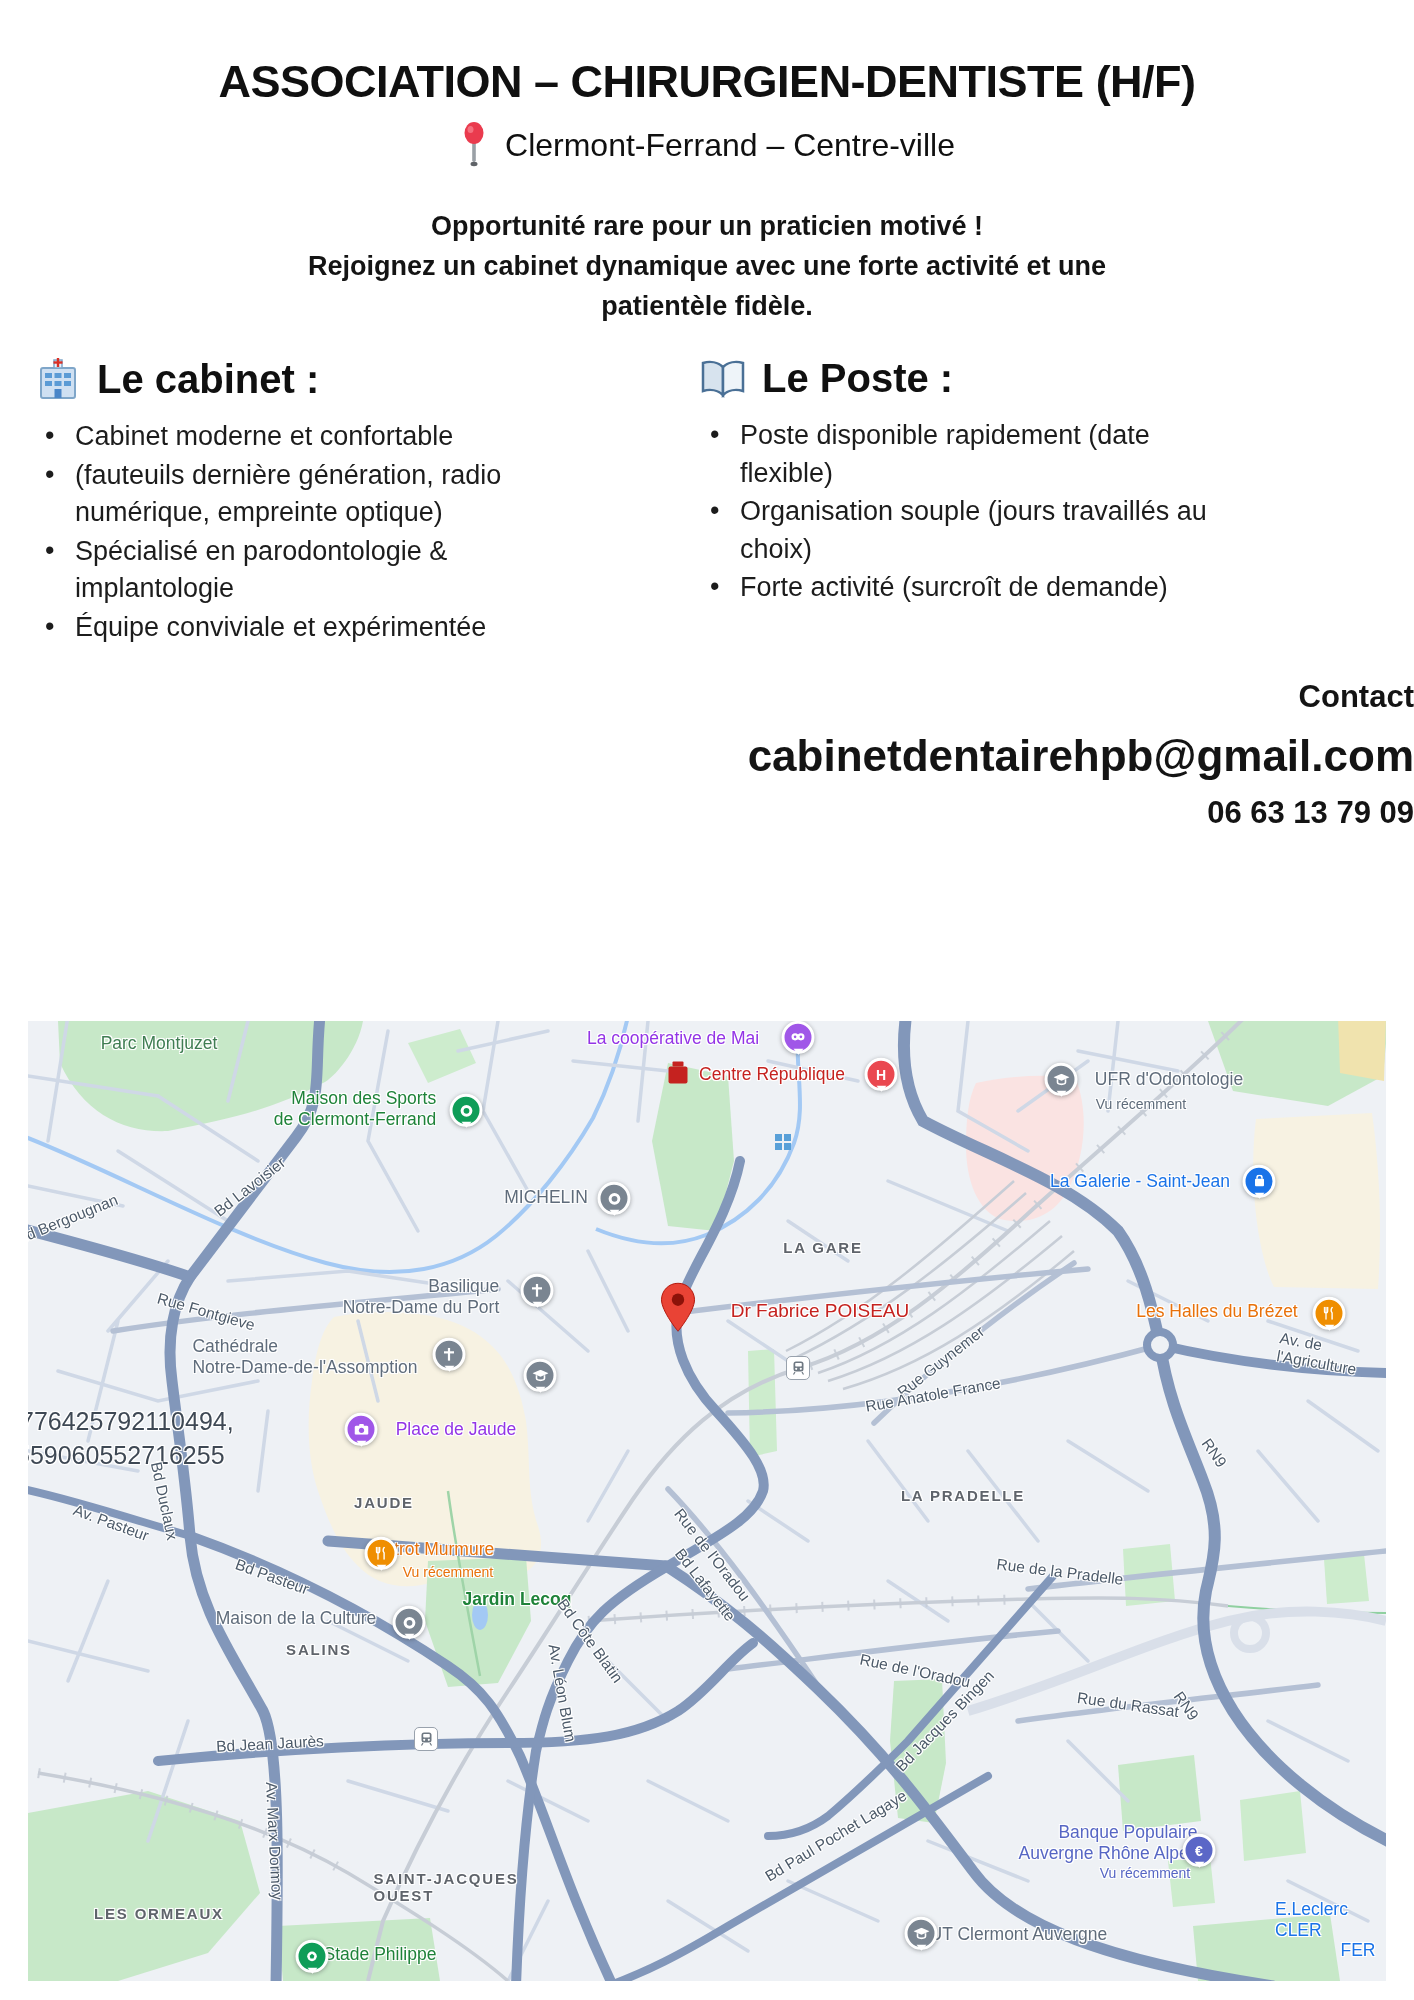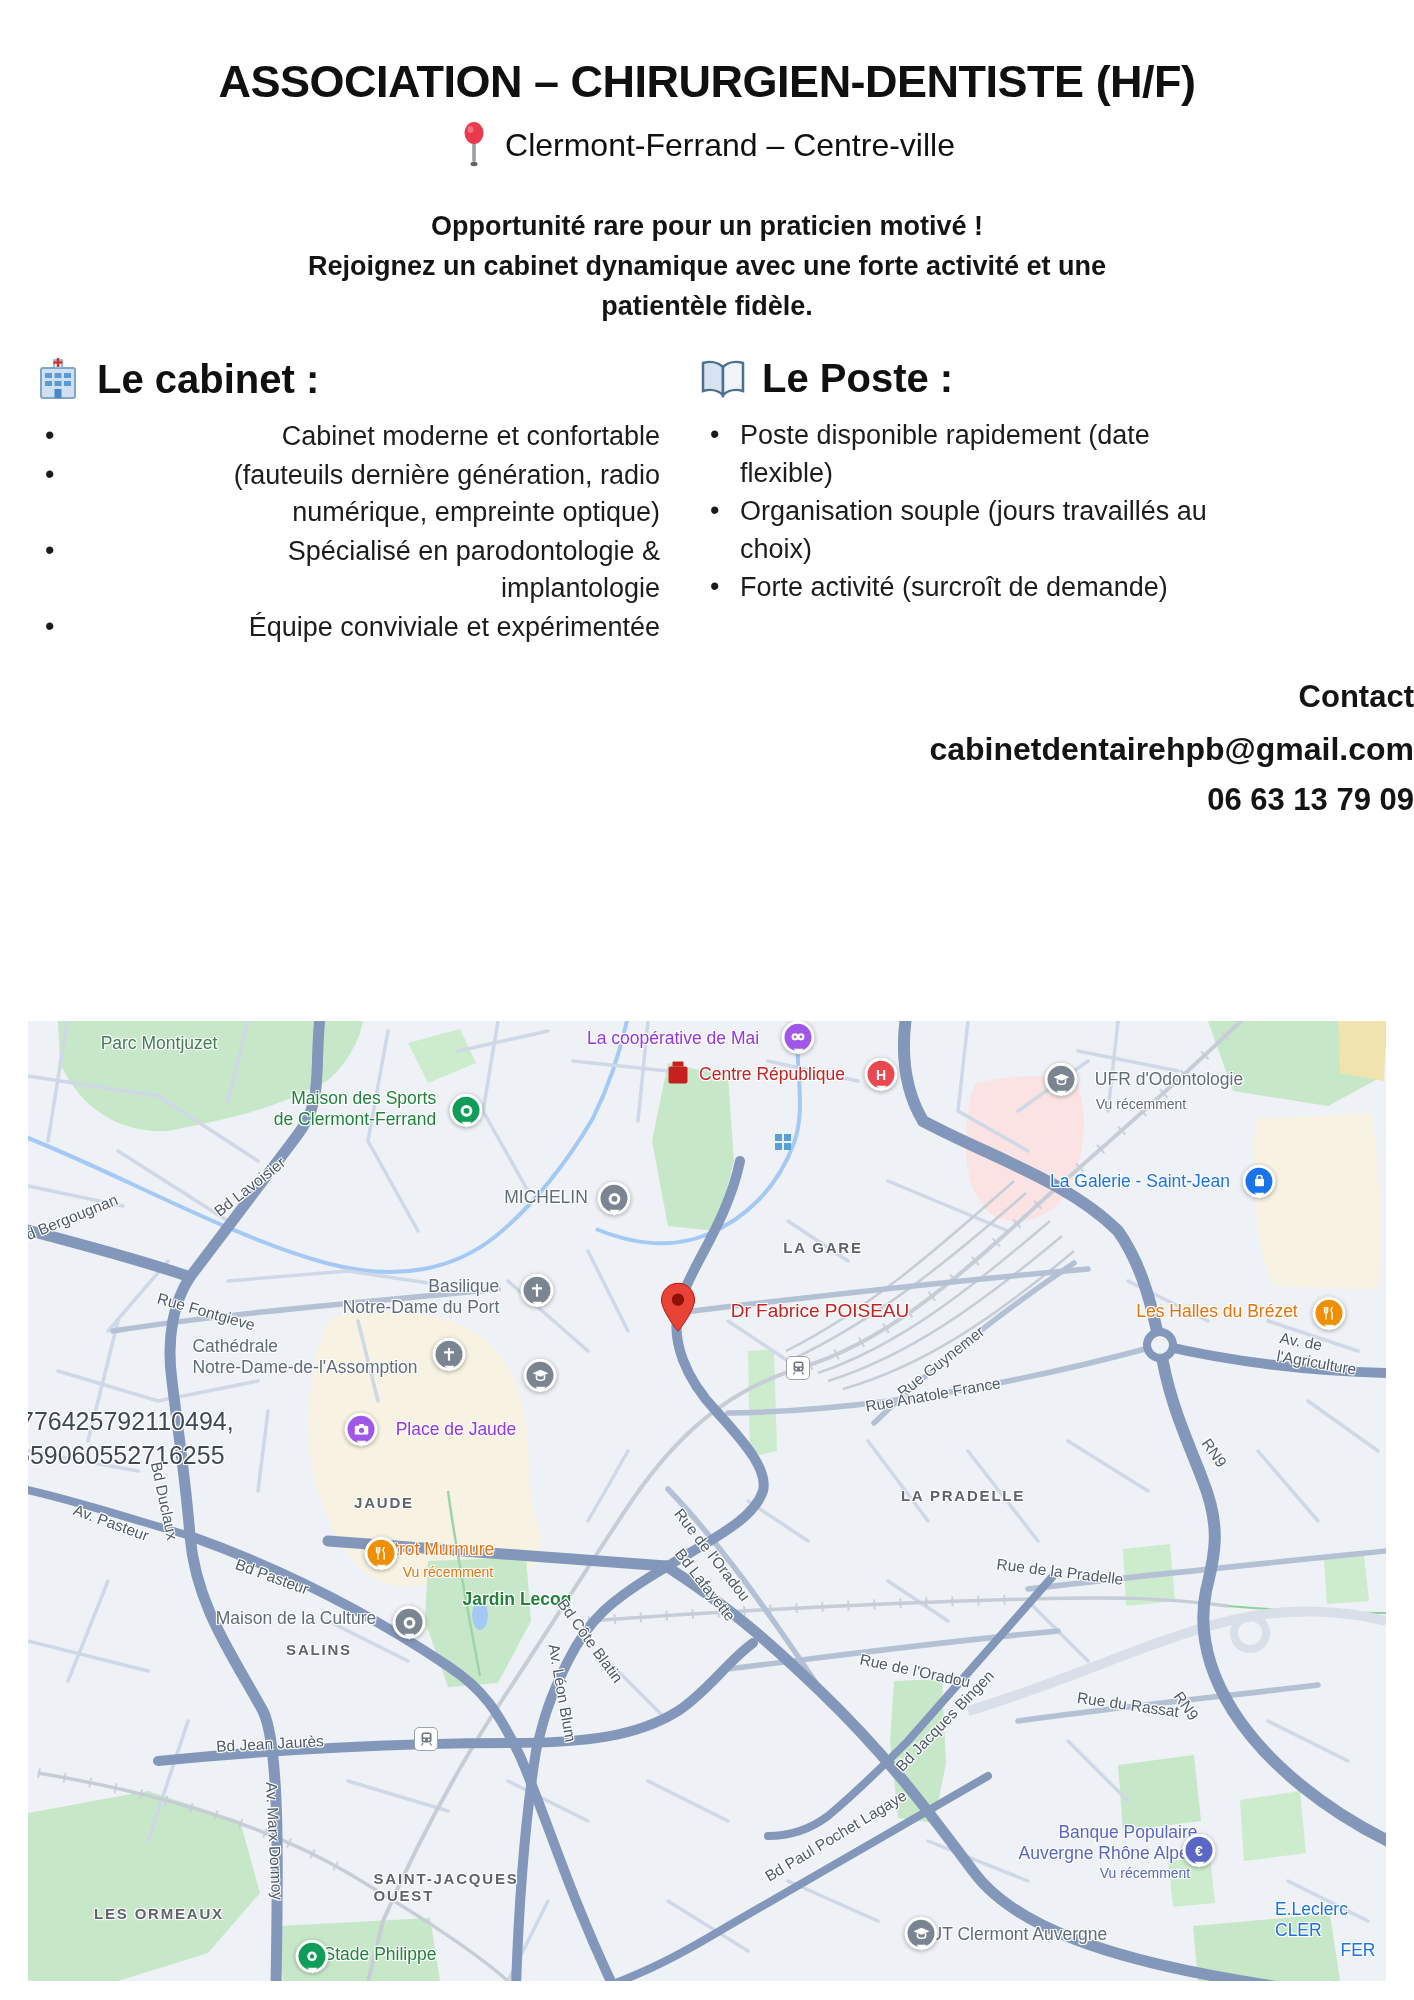--- a/index.html
+++ b/index.html
@@ -2,30 +2,30 @@
 <html><head>
 <meta charset="utf-8">
 <style>
   html,body{margin:0;padding:0;background:#fff;width:1414px;height:2000px;overflow:hidden;
     font-family:"Liberation Sans","DejaVu Sans",sans-serif;color:#141414;position:relative;}
   .page-title{margin-top:56px;text-align:center;font-size:45px;font-weight:800;letter-spacing:-.5px;color:#101010;}
   .loc-row{margin-top:14px;display:flex;justify-content:center;align-items:center;gap:16px;}
   .loc-text{font-size:32px;font-weight:400;color:#101010;}
   .intro{margin-top:38px;text-align:center;font-size:27px;font-weight:700;line-height:40px;white-space:pre-line;color:#141414;}
   .cols{display:flex;margin:30px 20px 0 35px;}
-  .col-left{width:625px;text-align:right;}
+  .col-left{width:625px;}
   .col-right{flex:1;padding-left:40px;}
   .sec-head{display:flex;align-items:center;gap:16px;font-size:40px;font-weight:800;color:#101010;}
   .sec-head .ic{flex:0 0 auto;display:block;}
   ul.blist{list-style:none;margin:16px 0 0 0;padding:0;}
   ul.blist li{position:relative;padding-left:40px;font-size:27px;line-height:37.5px;color:#1c1c1c;white-space:pre-line;margin-bottom:1px;}
   ul.blist li::before{content:"•";position:absolute;left:10px;top:-1px;font-size:27px;color:#1c1c1c;}
   .contact{margin-top:32px;text-align:right;}
   .contact .c-head{font-size:31px;font-weight:800;}
-  .contact .c-email{font-size:32px;font-weight:800;margin-top:16px;}
+  .contact .c-email{font-size:44px;font-weight:800;margin-top:16px;}
   .contact .c-phone{font-size:31px;font-weight:800;margin-top:14px;}
 
   
   .map{position:absolute;left:28px;top:1021px;width:1358px;height:960px;background:#eef1f5;overflow:hidden;}
   .map svg.base{position:absolute;left:0;top:0;}
   .ml{position:absolute;white-space:pre-line;transform:translate(-50%,-50%);
       text-shadow:-1px -1px 0 #fff,1px -1px 0 #fff,-1px 1px 0 #fff,1px 1px 0 #fff,0 0 3px #fff;}
   .street{font-size:15.5px;color:#4c5a69;font-weight:500;}
   .district{font-size:15px;color:#5f646b;font-weight:700;letter-spacing:1.8px;}
   .parkname{font-size:17.5px;color:#3f7d52;font-weight:500;padding-left:22px;}

